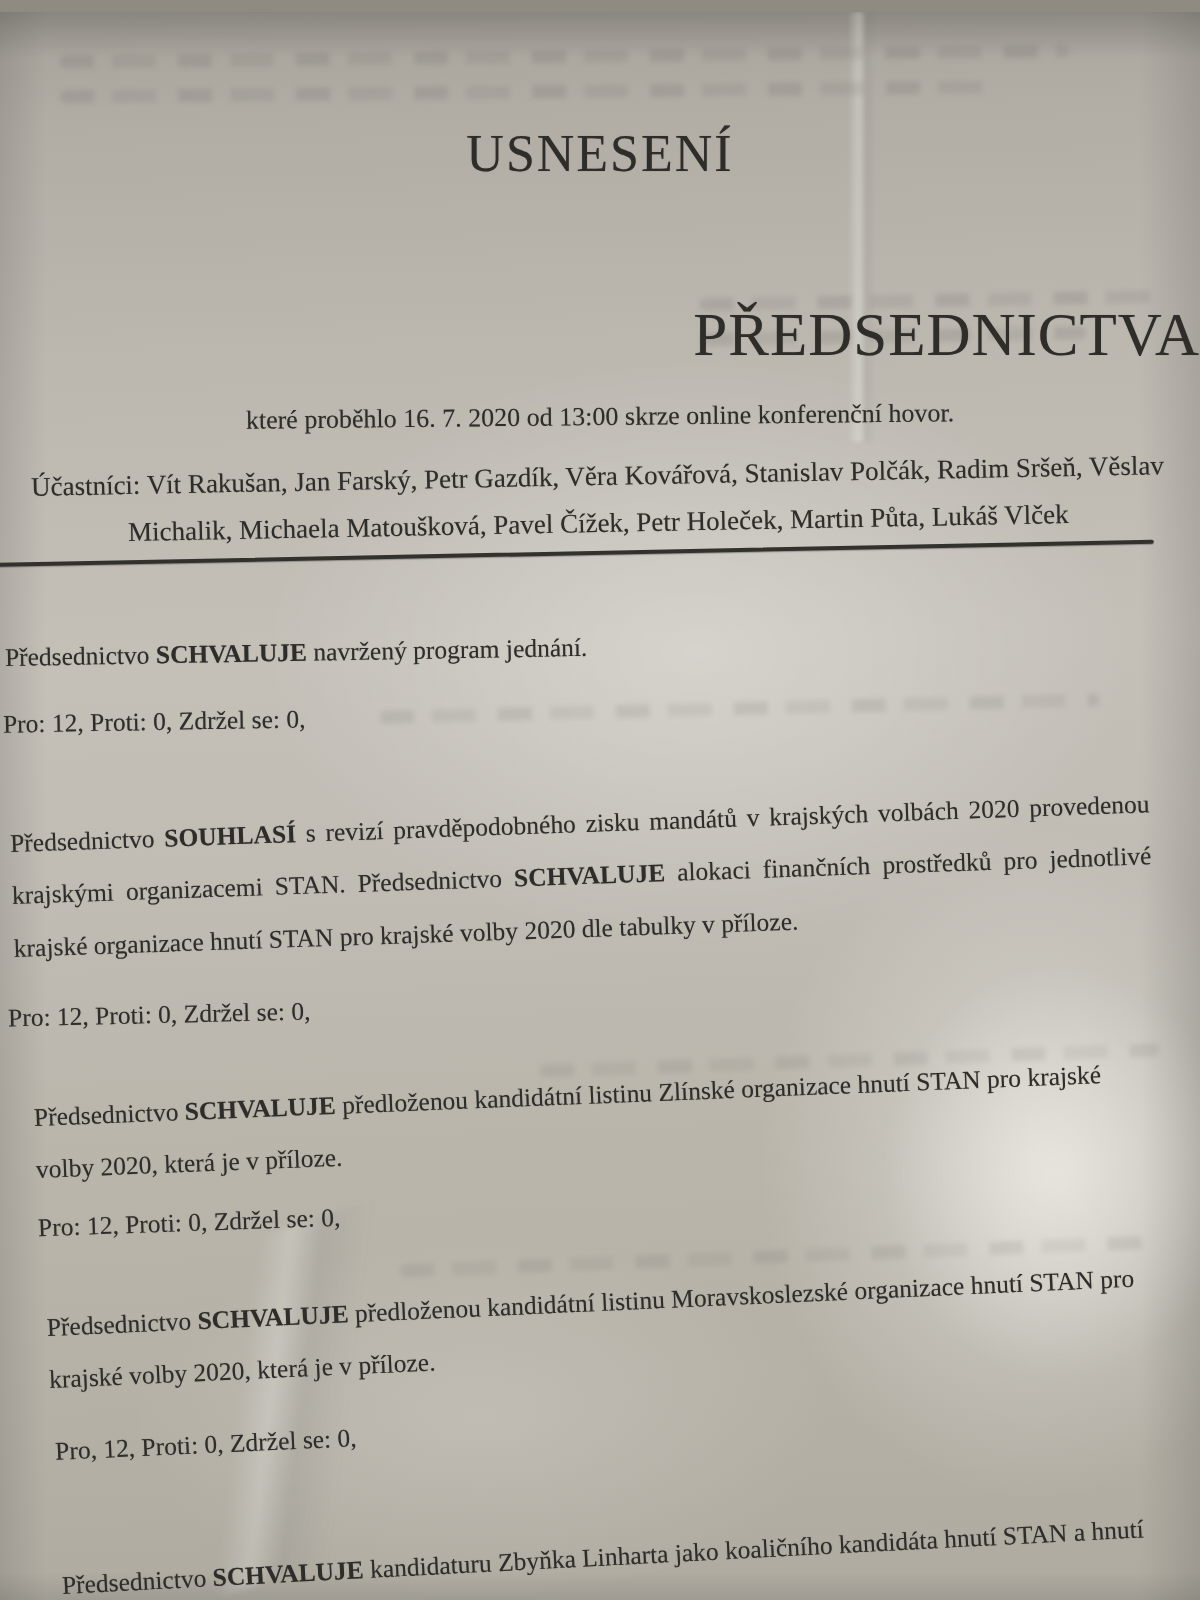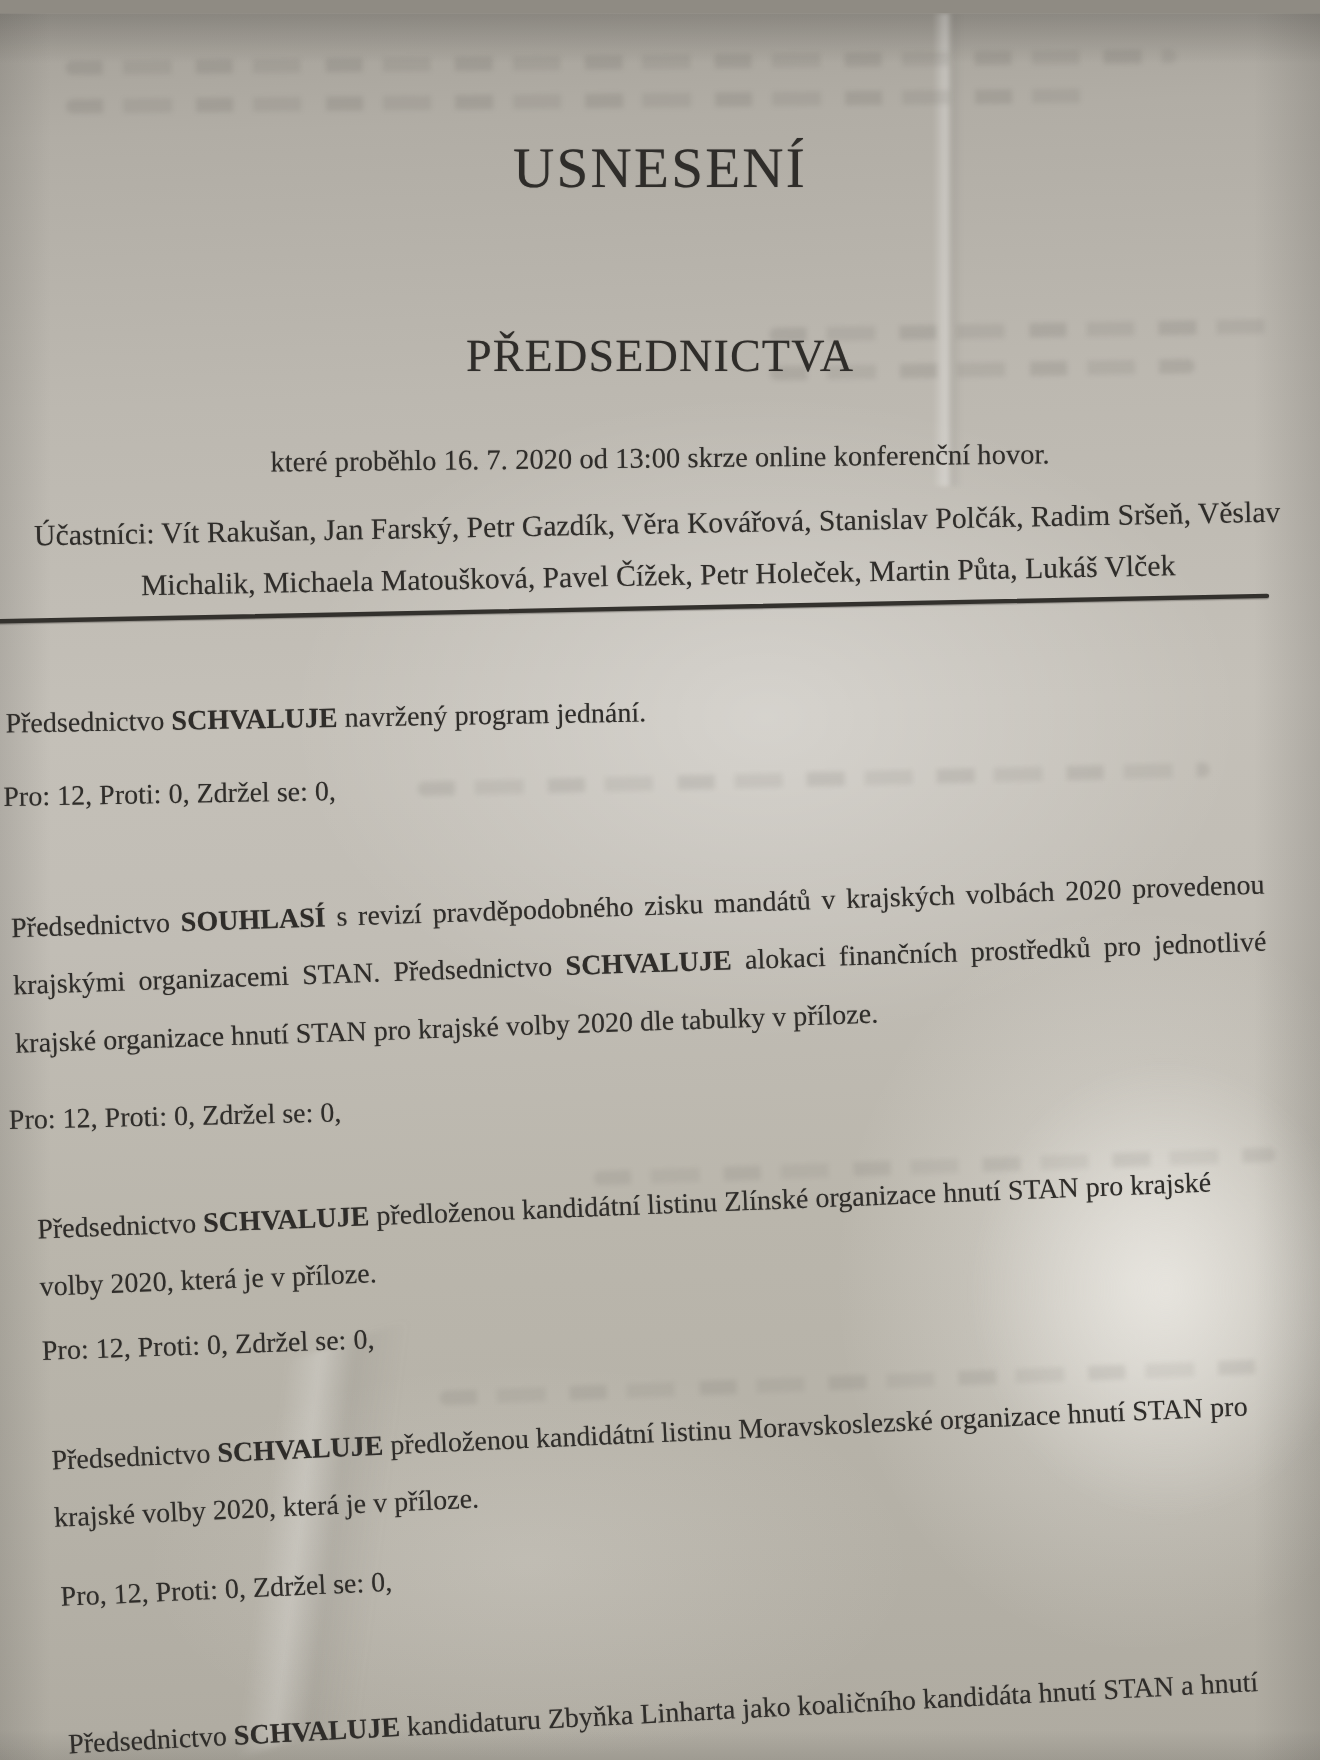--- a/index.html
+++ b/index.html
@@ -40,21 +40,21 @@
     background:radial-gradient(closest-side,rgba(248,246,241,0.55),rgba(248,246,241,0));filter:blur(6px);}
   
   .ghost{position:absolute;pointer-events:none;filter:blur(2.6px);opacity:0.55;}
   .ghost .band{height:13px;margin-bottom:22px;border-radius:6px;
     background:repeating-linear-gradient(90deg,rgba(96,93,88,0.30) 0 34px,rgba(96,93,88,0) 34px 52px,rgba(96,93,88,0.22) 52px 96px,rgba(96,93,88,0) 96px 118px);}
   
   .txt{position:absolute;white-space:pre-wrap;}
   .soft{text-shadow:0 0 1px rgba(58,56,52,0.45);}
   .doc-title{left:0;right:0;top:112px;text-align:center;font-size:52px;letter-spacing:2px;font-weight:500;}
   .doc-sub{left:0;right:0;top:222px;text-align:center;font-size:26px;}
-  .sec-title{left:0;right:0;top:288px;text-align:center;font-size:42px;letter-spacing:1px;font-weight:500;}
+  .sec-title{left:0;right:0;top:288px;text-align:right;font-size:61px;letter-spacing:1px;font-weight:500;}
   .meeting{left:0;right:0;top:390px;text-align:center;font-size:26px;transform:rotate(-0.6deg);}
   .partic{left:28px;top:452px;width:1140px;text-align:center;font-size:27px;line-height:1.75;transform:rotate(-1.1deg);transform-origin:left center;}
   .rule{position:absolute;left:-8px;top:551px;width:1162px;height:3.5px;background:#33312d;border-radius:2px;
     transform:rotate(-1.15deg);transform-origin:left center;box-shadow:0 1px 1px rgba(51,49,45,0.35);}
   .body-p{font-size:25.5px;line-height:2.05;transform-origin:left center;}
   .p1{left:5px;top:620px;width:900px;transform:rotate(-1deg);}
   .v1{left:3px;top:695px;transform:rotate(-1deg);}
   .p2{left:12px;top:806px;width:1140px;text-align:justify;transform:rotate(-2deg);}
   .v2{left:8px;top:988px;transform:rotate(-1.3deg);}
   .p3{left:35px;top:1080px;width:1122px;transform:rotate(-2.3deg);}

